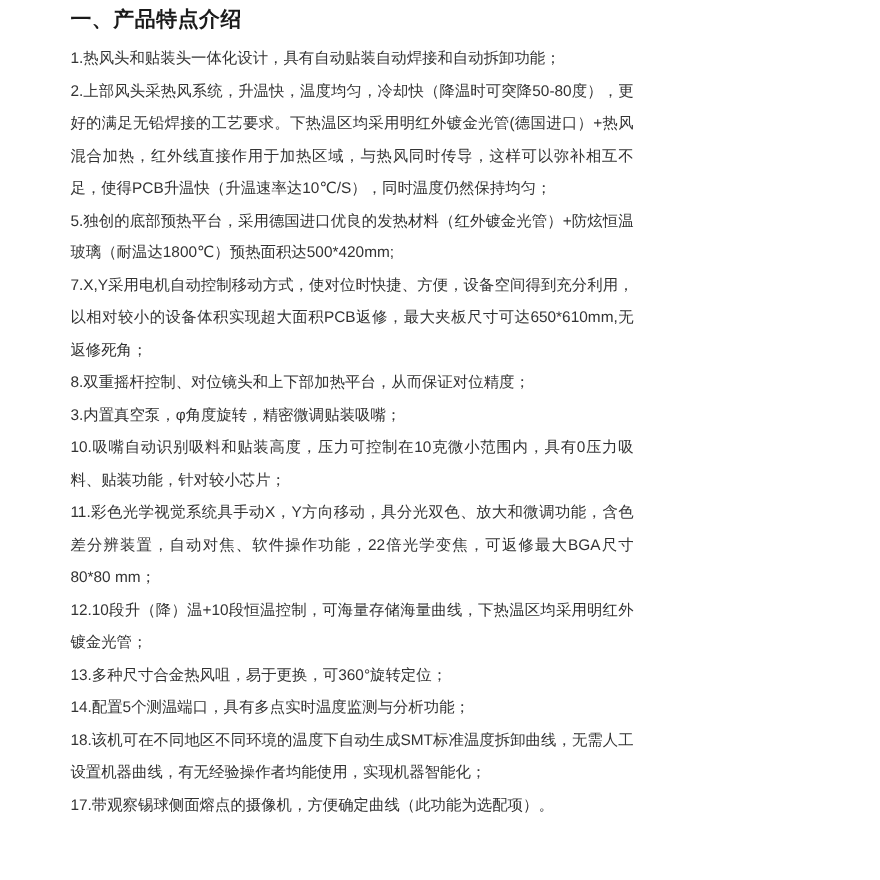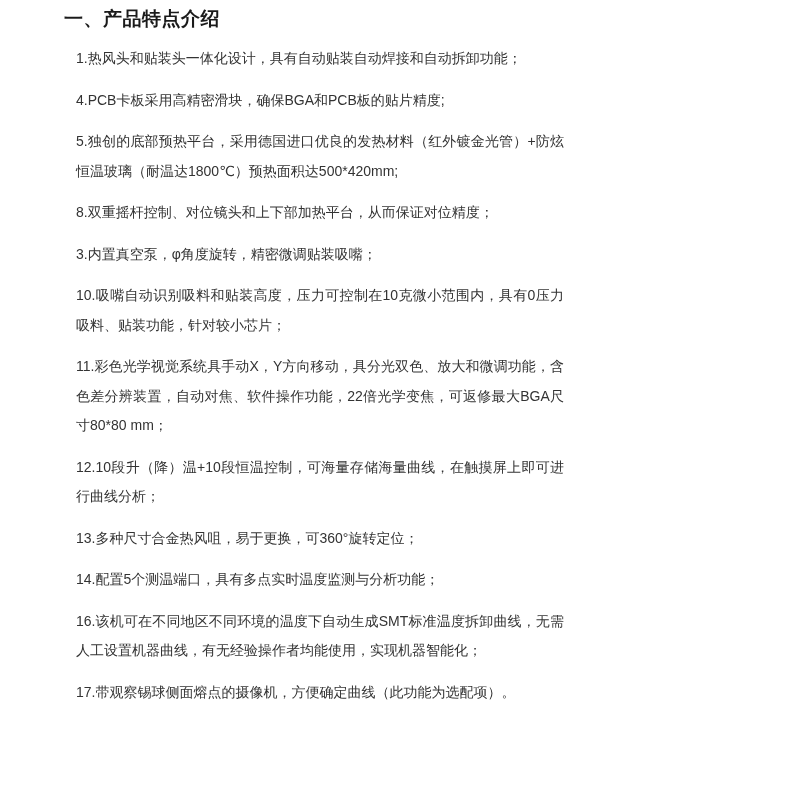--- a/index.html
+++ b/index.html
@@ -22,41 +22,42 @@
     }
     .page-title {
       margin: 0 0 6px 0;
       font-size: 19px;
       line-height: 26px;
       font-weight: bold;
       color: #1a1a1a;
       letter-spacing: 0.5px;
     }
     .feature-list p {
-      margin: 12px;
+      margin: 0;
       font-size: 14px;
       line-height: 29.5px;
       color: #333333;
       text-align: justify;
       text-justify: inter-character;
       overflow-wrap: break-word;
     }
   </style>
 </head>
 <body>
 
 <div class="page">
   <h1 class="page-title">一、产品特点介绍</h1>
   <div class="feature-list">
     <p>1.热风头和贴装头一体化设计，具有自动贴装自动焊接和自动拆卸功能；</p>
-    <p>4.PCB卡板采用高精密滑块，确保BGA和PCB板的贴片精度;</p>
+    <p>2.上部风头采热风系统，升温快，温度均匀，冷却快（降温时可突降50-80度），更好的满足无铅焊接的工艺要求。下热温区均采用明红外镀金光管(德国进口）+热风混合加热，红外线直接作用于加热区域，与热风同时传导，这样可以弥补相互不足，使得PCB升温快（升温速率达10℃/S），同时温度仍然保持均匀；</p>
     <p>5.独创的底部预热平台，采用德国进口优良的发热材料（红外镀金光管）+防炫恒温玻璃（耐温达1800℃）预热面积达500*420mm;</p>
+    <p>7.X,Y采用电机自动控制移动方式，使对位时快捷、方便，设备空间得到充分利用，以相对较小的设备体积实现超大面积PCB返修，最大夹板尺寸可达650*610mm,无返修死角；</p>
     <p>8.双重摇杆控制、对位镜头和上下部加热平台，从而保证对位精度；</p>
     <p>3.内置真空泵，φ角度旋转，精密微调贴装吸嘴；</p>
     <p>10.吸嘴自动识别吸料和贴装高度，压力可控制在10克微小范围内，具有0压力吸料、贴装功能，针对较小芯片；</p>
     <p>11.彩色光学视觉系统具手动X，Y方向移动，具分光双色、放大和微调功能，含色差分辨装置，自动对焦、软件操作功能，22倍光学变焦，可返修最大BGA尺寸80*80 mm；</p>
-    <p>12.10段升（降）温+10段恒温控制，可海量存储海量曲线，在触摸屏上即可进行曲线分析；</p>
+    <p>12.10段升（降）温+10段恒温控制，可海量存储海量曲线，下热温区均采用明红外镀金光管；</p>
     <p>13.多种尺寸合金热风咀，易于更换，可360°旋转定位；</p>
     <p>14.配置5个测温端口，具有多点实时温度监测与分析功能；</p>
-    <p>16.该机可在不同地区不同环境的温度下自动生成SMT标准温度拆卸曲线，无需人工设置机器曲线，有无经验操作者均能使用，实现机器智能化；</p>
+    <p>18.该机可在不同地区不同环境的温度下自动生成SMT标准温度拆卸曲线，无需人工设置机器曲线，有无经验操作者均能使用，实现机器智能化；</p>
     <p>17.带观察锡球侧面熔点的摄像机，方便确定曲线（此功能为选配项）。</p>
   </div>
 </div>
 
 </body></html>

